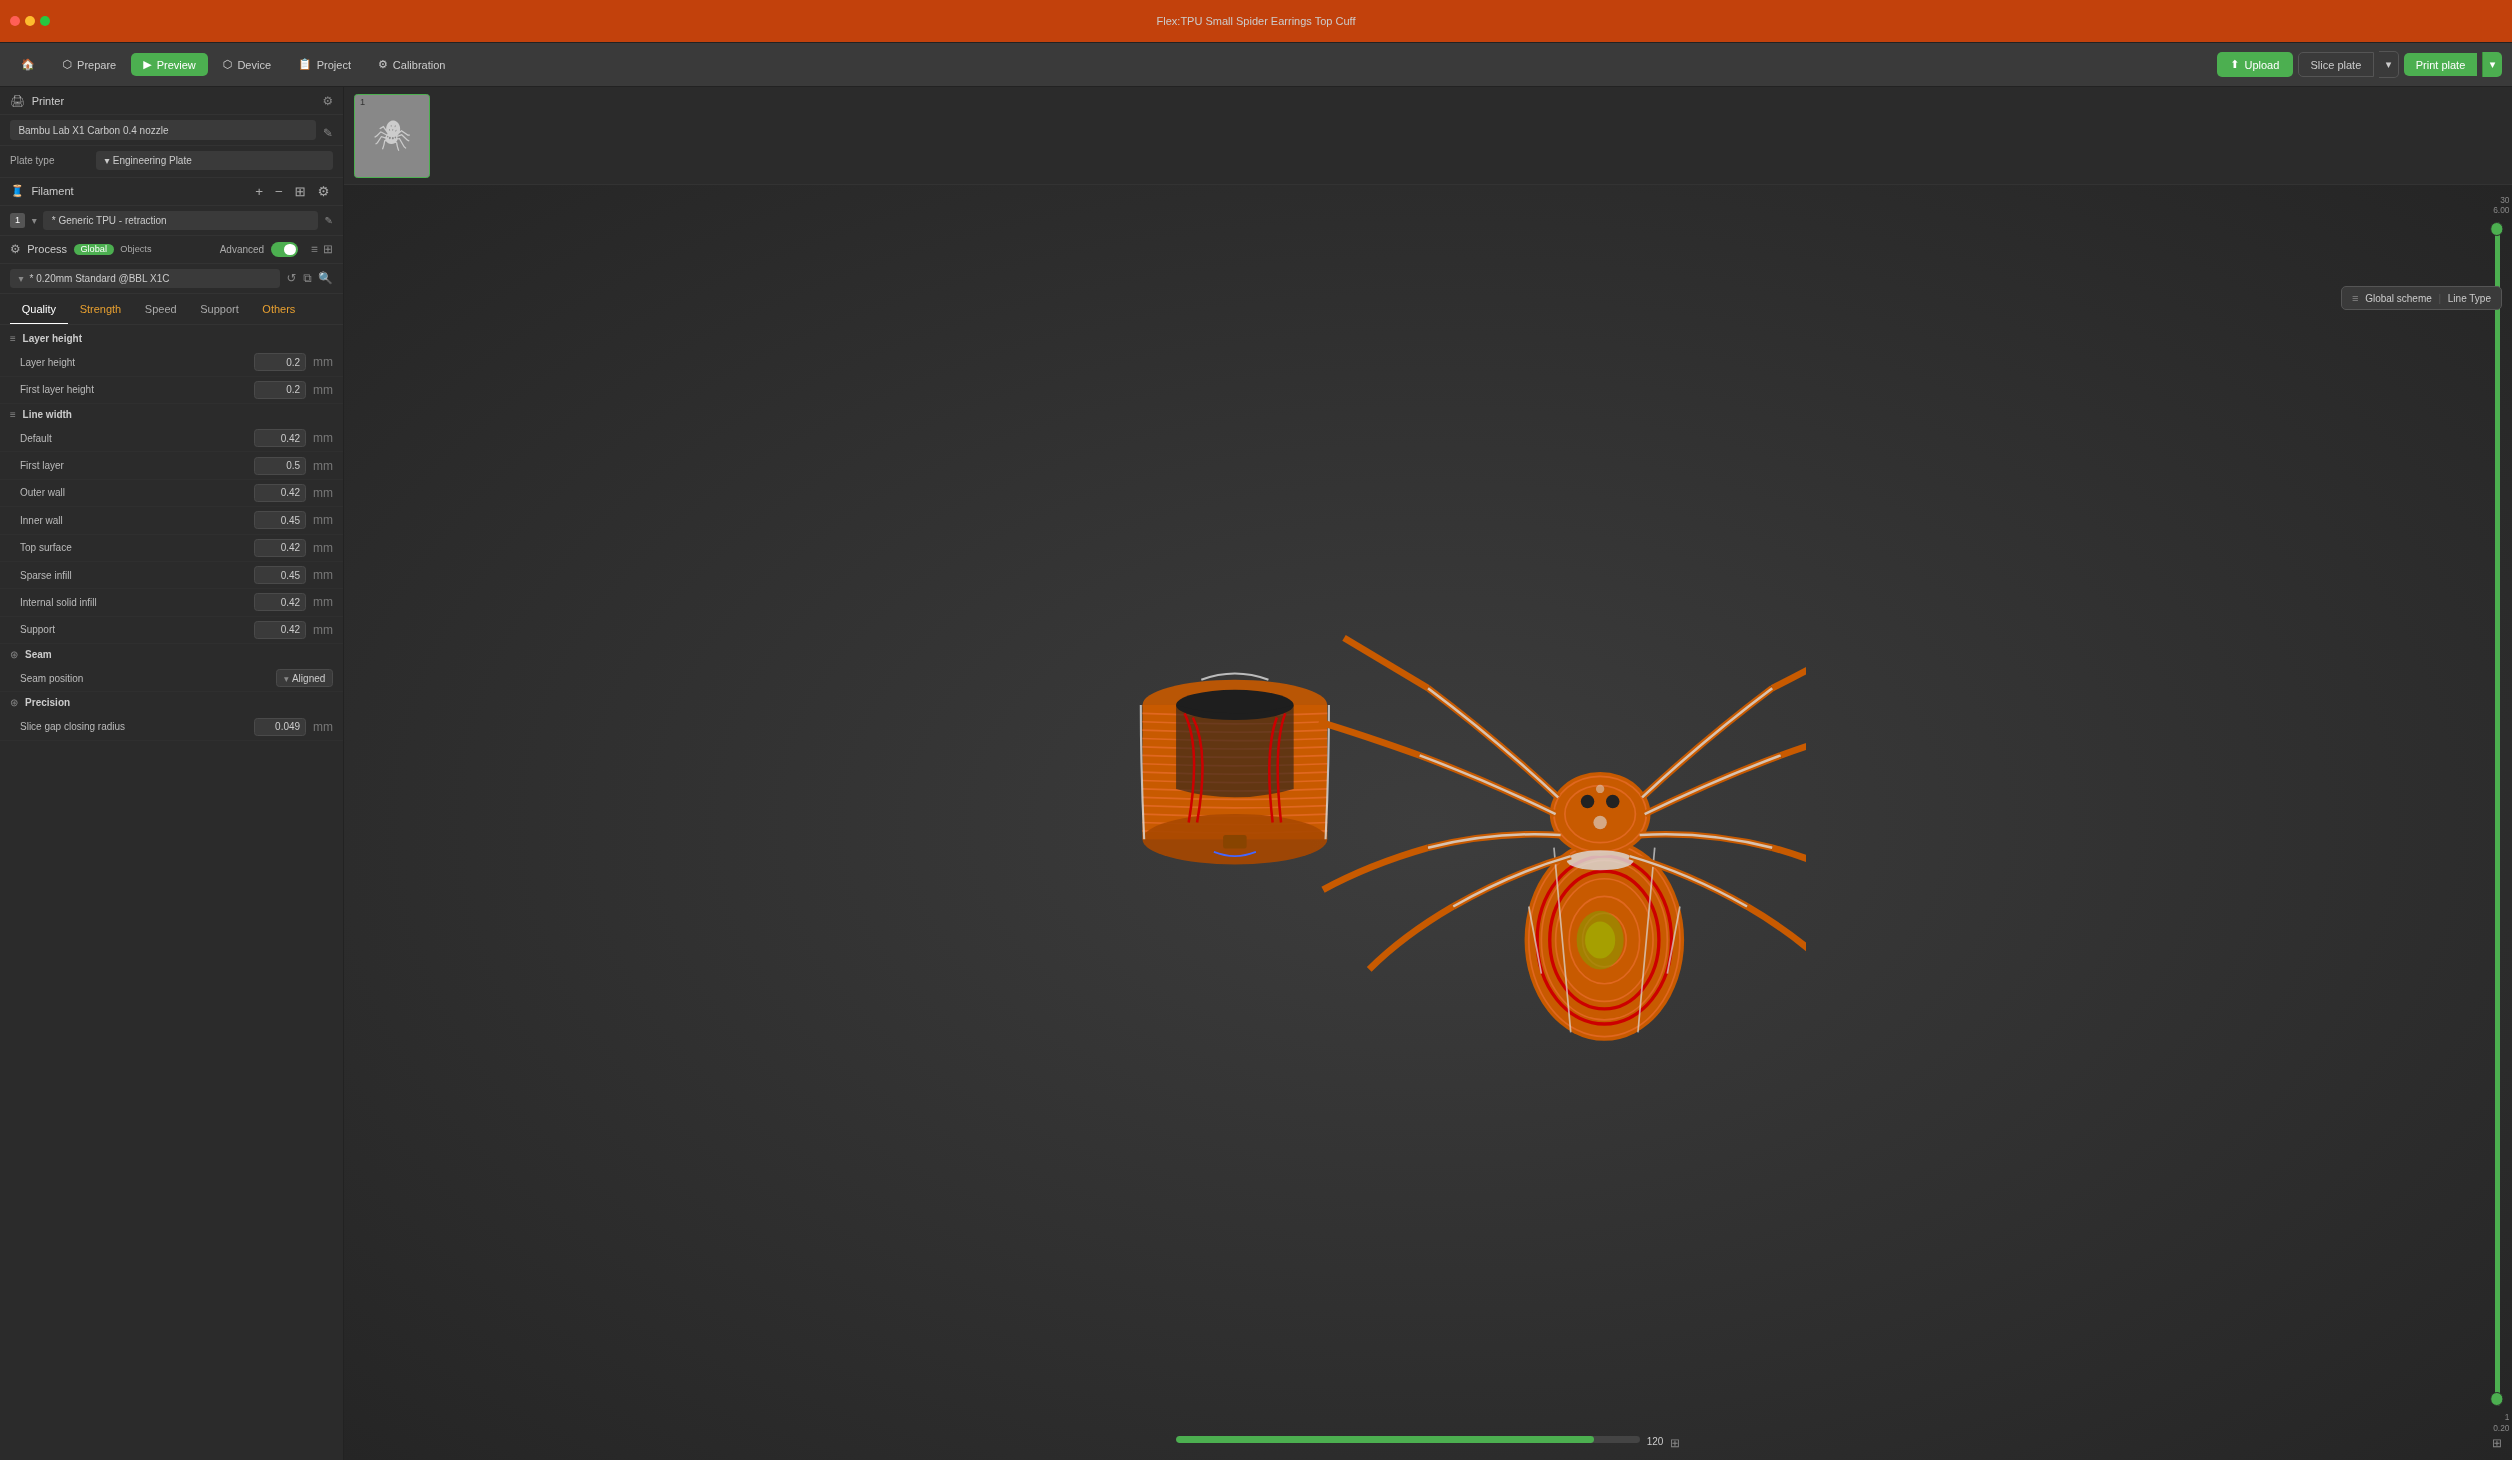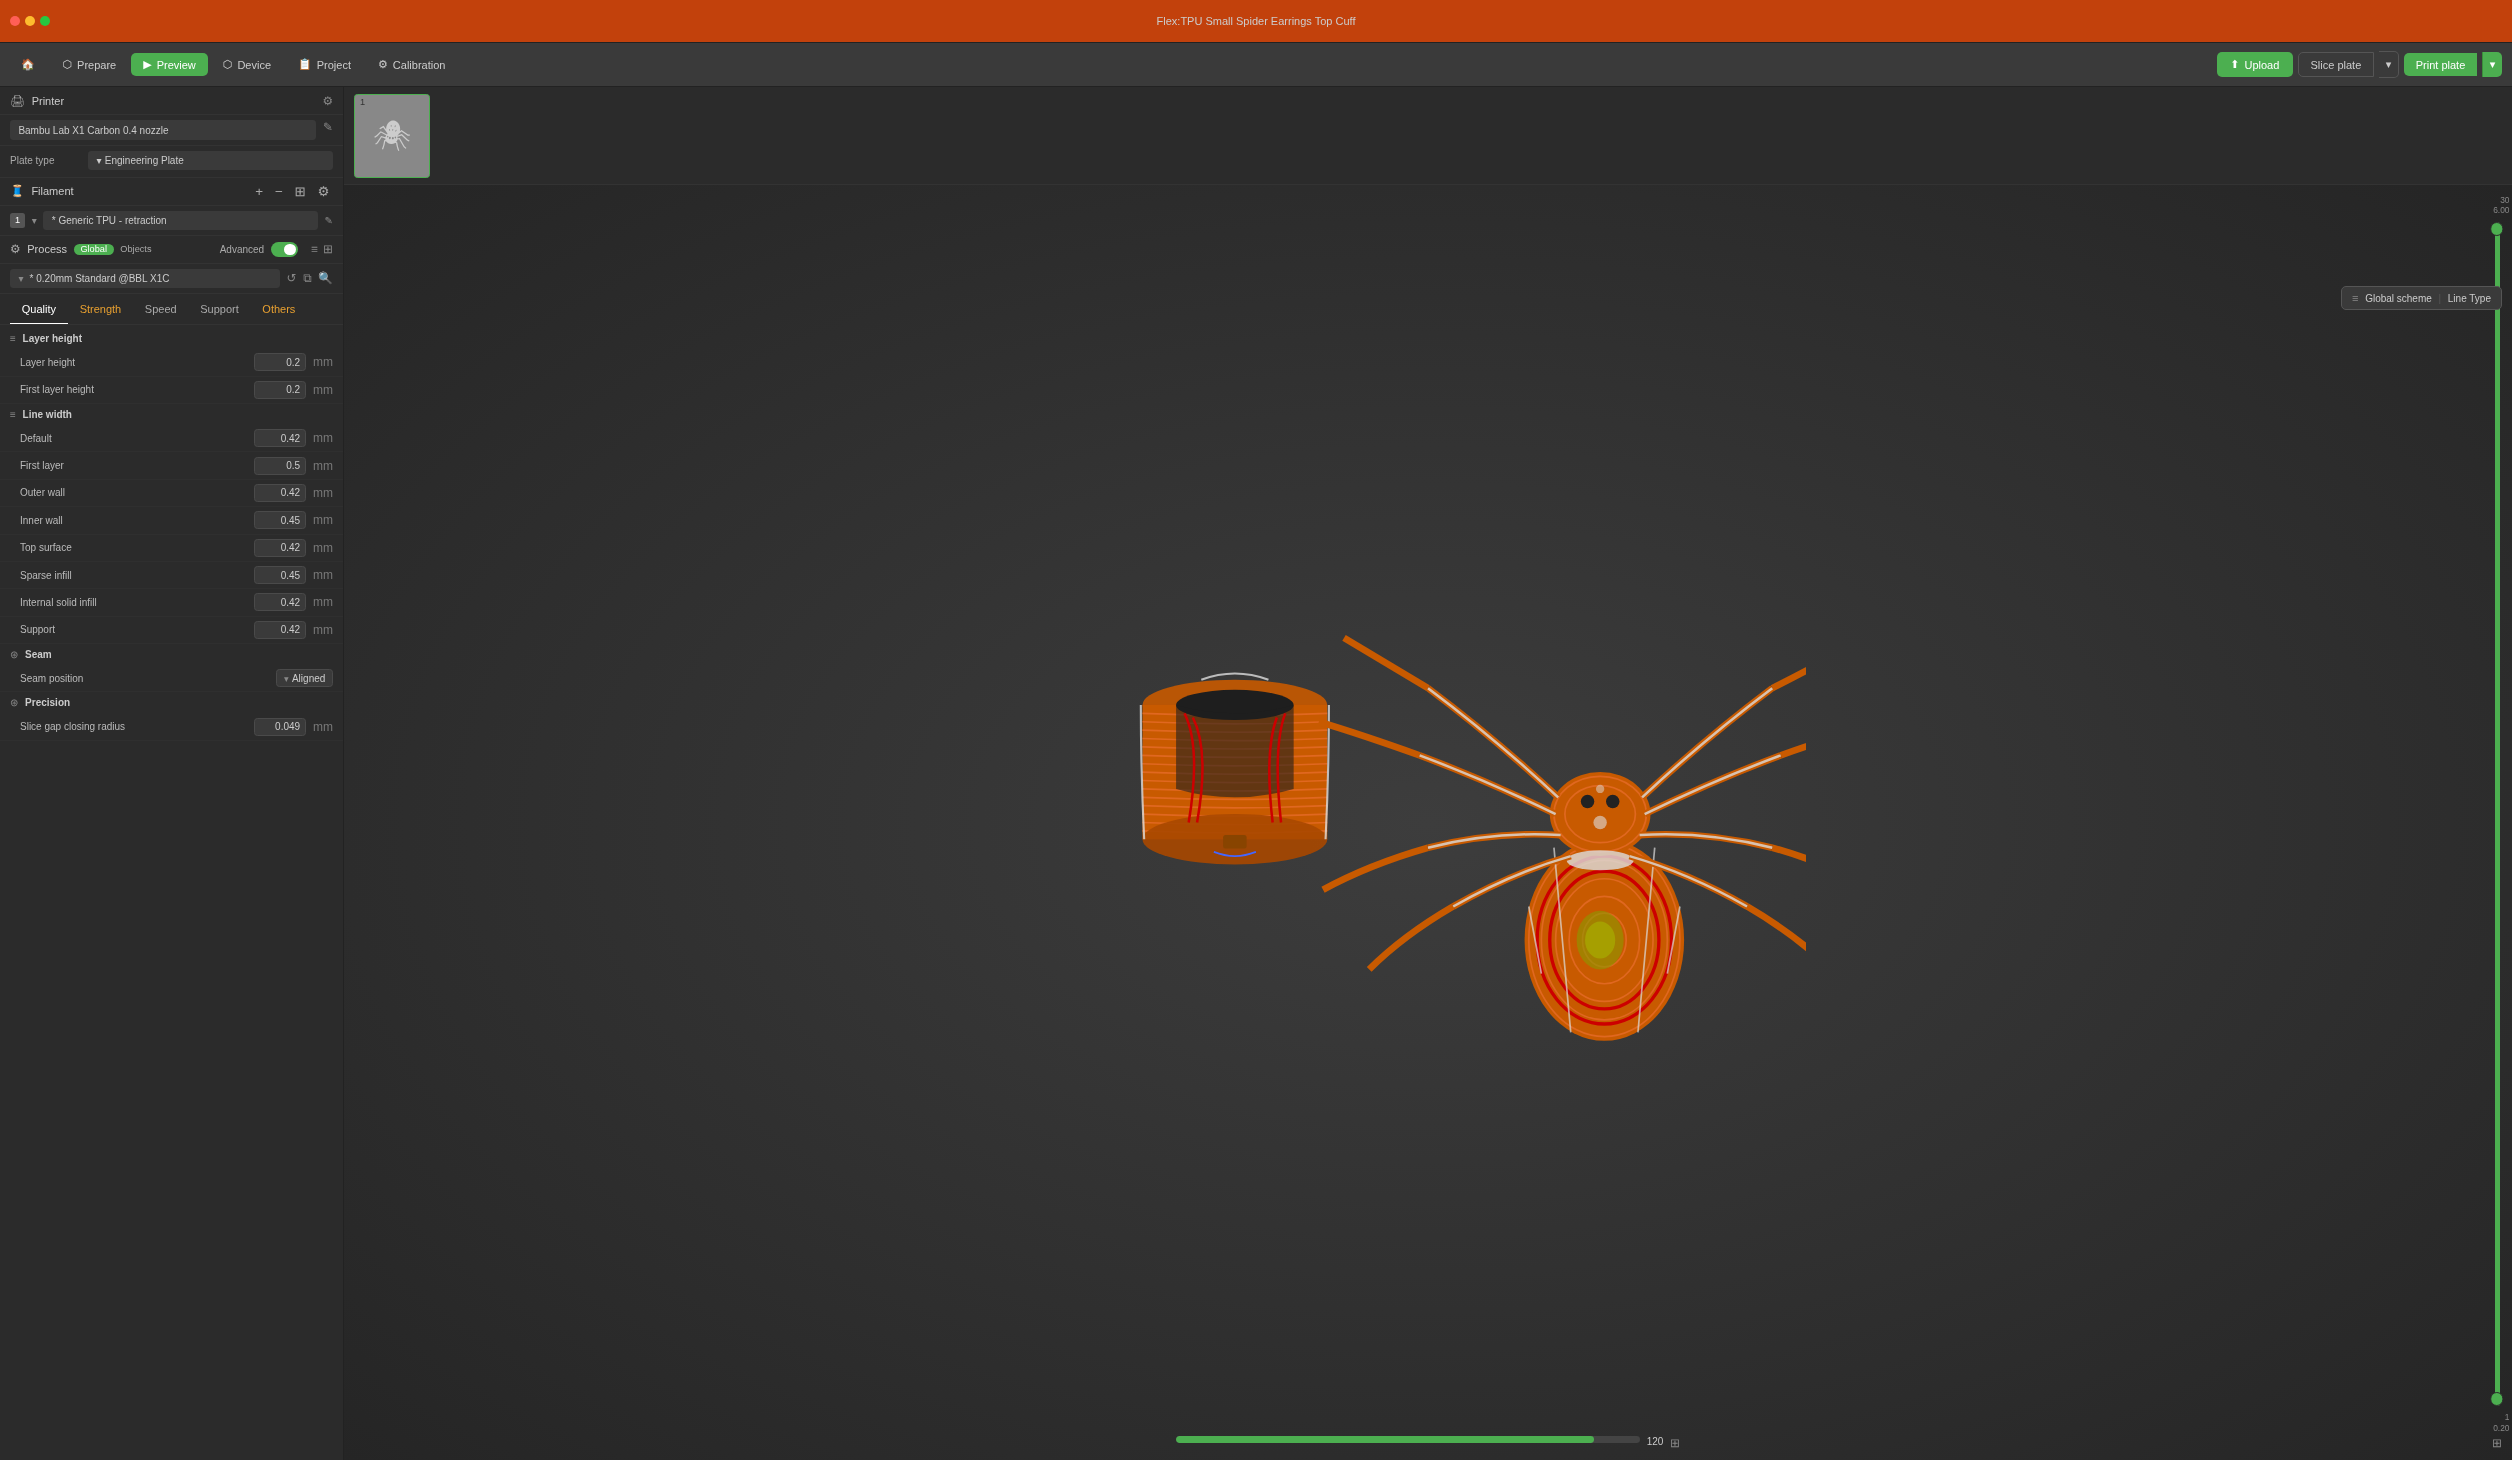--- a/index.html
+++ b/index.html
@@ -150,41 +150,41 @@
     .section-title { font-size: 11px; color: #ccc; font-weight: 500; }
     .section-gear {
       margin-left: auto;
       cursor: pointer;
       color: #888;
       font-size: 11.8px;
     }
 
     .printer-row {
       display: flex;
-      align-items: flex-start;
+      align-items: flex-end;
       padding: 5px 10px;
       border-bottom: 0.8px solid #333;
       gap: 6.7px;
     }
     .printer-name {
       flex: 1;
       background: #3a3a3a;
       border-radius: 3.4px;
       padding: 4.2px 8.4px;
       font-size: 10px;
       color: #ccc;
     }
     .printer-edit { color: #888; cursor: pointer; font-size: 11.8px; }
 
     .plate-type-row {
       display: flex;
       align-items: center;
       padding: 5px 10px 6.7px;
       border-bottom: 0.8px solid #333;
-      gap: 11px;
+      gap: 19px;
     }
     .plate-label { color: #aaa; font-size: 10px; width: 67px; }
     .plate-value {
       display: flex;
       align-items: center;
       gap: 3.4px;
       background: #3a3a3a;
       border-radius: 3.4px;
       padding: 4.2px 8.4px;
       font-size: 10px;

